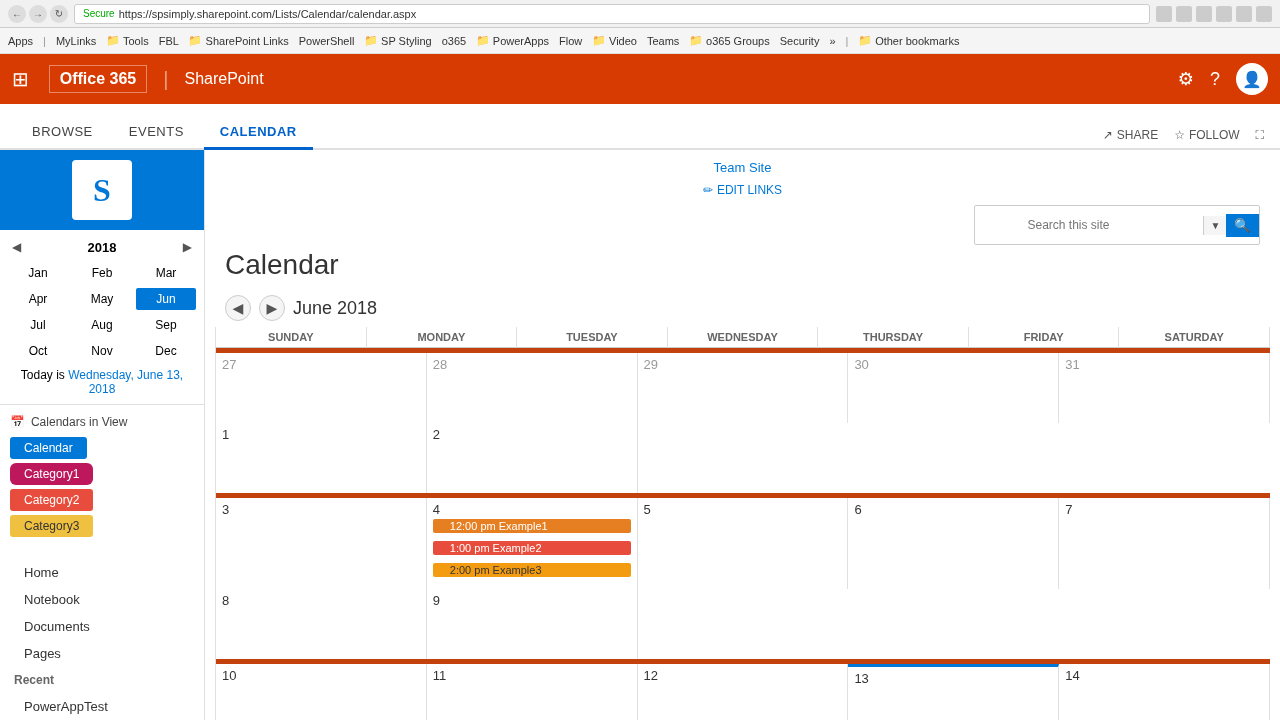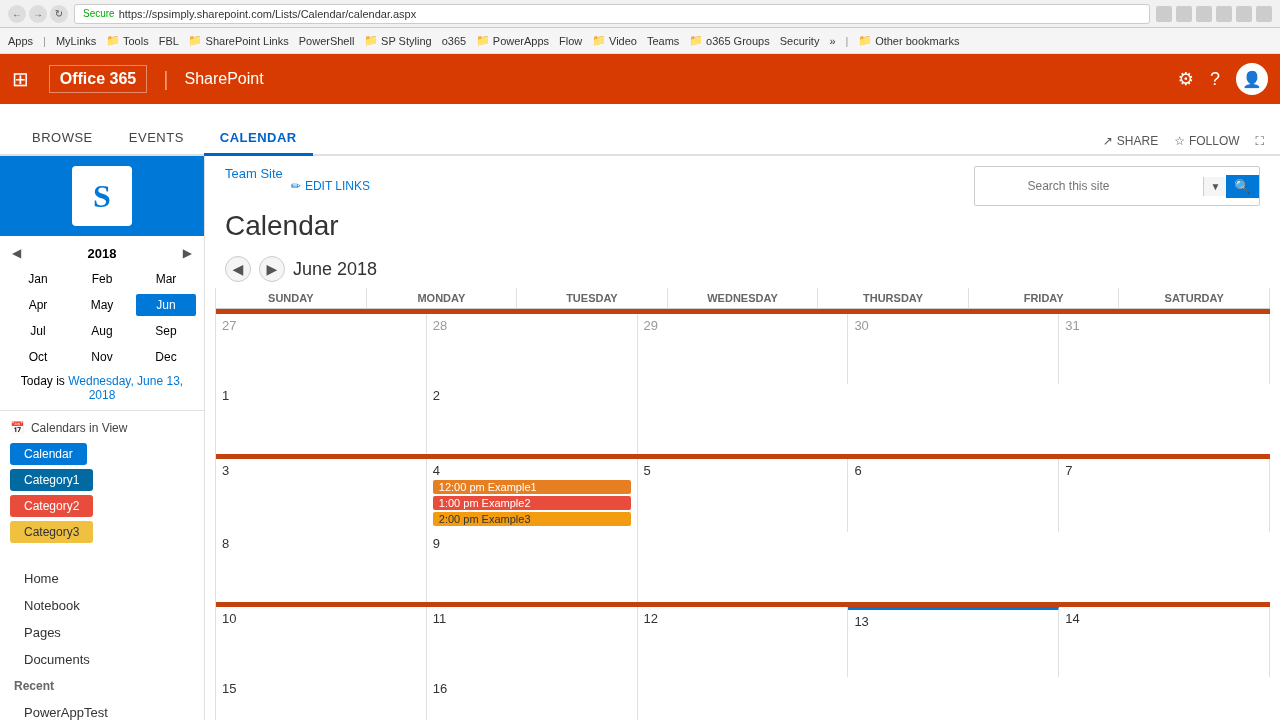--- a/index.html
+++ b/index.html
@@ -24,21 +24,21 @@
     
     .o365-header { height: 50px; background: #d83b01; display: flex; align-items: center; padding: 0 12px; gap: 16px; }
     .o365-waffle { color: white; font-size: 20px; cursor: pointer; margin-right: 4px; }
     .o365-app-name { color: white; font-size: 16px; font-weight: 600; padding: 4px 10px; border: 1px solid rgba(255,255,255,0.4); }
     .o365-sep { color: rgba(255,255,255,0.5); font-size: 20px; }
     .o365-product { color: white; font-size: 16px; font-weight: 300; }
     .o365-right { margin-left: auto; display: flex; align-items: center; gap: 16px; }
     .o365-icon { color: white; font-size: 18px; cursor: pointer; }
 
     
-    .sp-tabbar { height: 52px; background: #fff; border-bottom: 2px solid #e0e0e0; display: flex; align-items: flex-end; padding: 0 16px; gap: 4px; }
+    .sp-tabbar { height: 46px; background: #fff; border-bottom: 2px solid #e0e0e0; display: flex; align-items: flex-end; padding: 0 16px; gap: 4px; }
     .sp-tab { padding: 8px 16px; font-size: 13px; color: #444; cursor: pointer; border-bottom: 3px solid transparent; margin-bottom: -2px; text-transform: uppercase; letter-spacing: 0.5px; }
     .sp-tab.active { color: #0062cc; border-bottom-color: #0062cc; font-weight: 600; }
     .sp-tab-right { margin-left: auto; display: flex; align-items: center; gap: 16px; padding-bottom: 6px; }
     .sp-action { display: flex; align-items: center; gap: 4px; color: #555; cursor: pointer; font-size: 12px; }
 
     
     .main-layout { display: flex; height: calc(720px - 28px - 26px - 50px - 38px); }
 
     
     .sidebar { width: 205px; min-width: 205px; border-right: 1px solid #e0e0e0; background: #fff; overflow-y: auto; }
@@ -66,21 +66,21 @@
     .nav-links { padding: 8px 0; }
     .nav-link { display: block; padding: 6px 24px; font-size: 13px; color: #333; cursor: pointer; }
     .nav-link.active { background: #e5eef7; color: #0078d7; font-weight: 600; }
     .nav-section-title { padding: 6px 14px; font-size: 12px; color: #666; font-weight: 700; }
     .nav-sub { padding-left: 24px; }
 
     
     .main-content { flex: 1; overflow: hidden; display: flex; flex-direction: column; }
 
     
-    .page-header { padding: 10px 20px 4px 20px; display: flex; gap: 8px; }
+    .page-header { padding: 10px 20px 4px 20px; display: flex; align-items: center; gap: 8px; flex-direction: column; }
     .breadcrumb-link { color: #0078d7; cursor: pointer; font-size: 13px; }
     .edit-links { display: flex; align-items: center; gap: 4px; color: #0078d7; cursor: pointer; font-size: 12px; }
     .search-box { margin-left: auto; display: flex; align-items: center; border: 1px solid #ccc; border-radius: 2px; overflow: hidden; }
     .search-box input { border: none; outline: none; padding: 12px 8px; font-size: 12px; width: 184px; margin-left: 44px; }
     .search-dropdown { background: #f5f5f5; border-left: 1px solid #ccc; padding: 4px 6px; cursor: pointer; font-size: 10px; color: #555; }
     .search-btn { background: #0078d7; border: none; padding: 4px 8px; cursor: pointer; color: white; }
 
     .page-title { padding: 0 20px 8px 20px; font-size: 28px; font-weight: 300; color: #333; }
 
     
@@ -91,21 +91,21 @@
     
     .cal-grid { flex: 1; margin: 0 10px; overflow: hidden; }
     .cal-header-row { display: grid; grid-template-columns: repeat(7, 1fr); border-left: 1px solid #e0e0e0; }
     .cal-header-cell { padding: 4px 8px; font-size: 11px; font-weight: 600; color: #666; text-transform: uppercase; border-right: 1px solid #e0e0e0; border-bottom: 1px solid #ccc; text-align: center; }
     .cal-body { display: grid; grid-template-rows: repeat(5, 1fr); border-left: 1px solid #e0e0e0; border-bottom: 1px solid #e0e0e0; height: calc(100% - 28px); }
     .cal-week { display: grid; grid-template-columns: repeat(5, 1fr); border-top: 5px solid #c2410c; }
     .cal-cell { border-right: 1px solid #e0e0e0; padding: 4px 6px; min-height: 70px; position: relative; }
     .cal-cell.other-month .cal-day-num { color: #999; }
     .cal-cell.today { border-top: 3px solid #0078d7; }
     .cal-day-num { font-size: 13px; color: #333; margin-bottom: 2px; }
-    .cal-event { display: block; padding: 1px 6px; border-radius: 2px; font-size: 11px; color: white; margin-bottom: 2px; white-space: nowrap; overflow: hidden; text-overflow: ellipsis; cursor: pointer; }
+    .cal-event { display: block; padding: 1px 17px; border-radius: 2px; font-size: 11px; color: white; margin-bottom: 8px; white-space: nowrap; overflow: hidden; text-overflow: ellipsis; cursor: pointer; }
     .event-orange { background: #e67e22; }
     .event-red { background: #e74c3c; }
     .event-yellow { background: #f39c12; color: #333; }
   </style>
 </head>
 <body>
 
 <div class="browser-bar">
   <div class="nav-btns">
     <button class="nav-btn">←</button>
@@ -216,35 +216,35 @@
 
     <div class="cal-section">
       <div class="cal-section-title">
         <span>📅</span>
         <span>Calendars in View</span>
       </div>
       <div>
         <span class="cal-badge" style="background:#0078d7;">Calendar</span>
       </div>
       <div>
-        <span class="cal-badge" style="background:#0369a1;">Category1</span>
+        <span class="cal-badge" style="background:#be185d;border-radius:6px;">Category1</span>
       </div>
       <div>
         <span class="cal-badge" style="background:#e74c3c;">Category2</span>
       </div>
       <div>
         <span class="cal-badge" style="background:#f0c040; color:#333;">Category3</span>
       </div>
     </div>
 
     <div class="nav-links">
       <a class="nav-link">Home</a>
       <a class="nav-link">Notebook</a>
+      <a class="nav-link">Documents</a>
       <a class="nav-link">Pages</a>
-      <a class="nav-link">Documents</a>
       <div class="nav-section-title">Recent</div>
       <a class="nav-link nav-sub">PowerAppTest</a>
       <a class="nav-link nav-sub active">Calendar</a>
 
     </div>
   </div>
 
   <div class="main-content">
 
     <div class="page-header">

